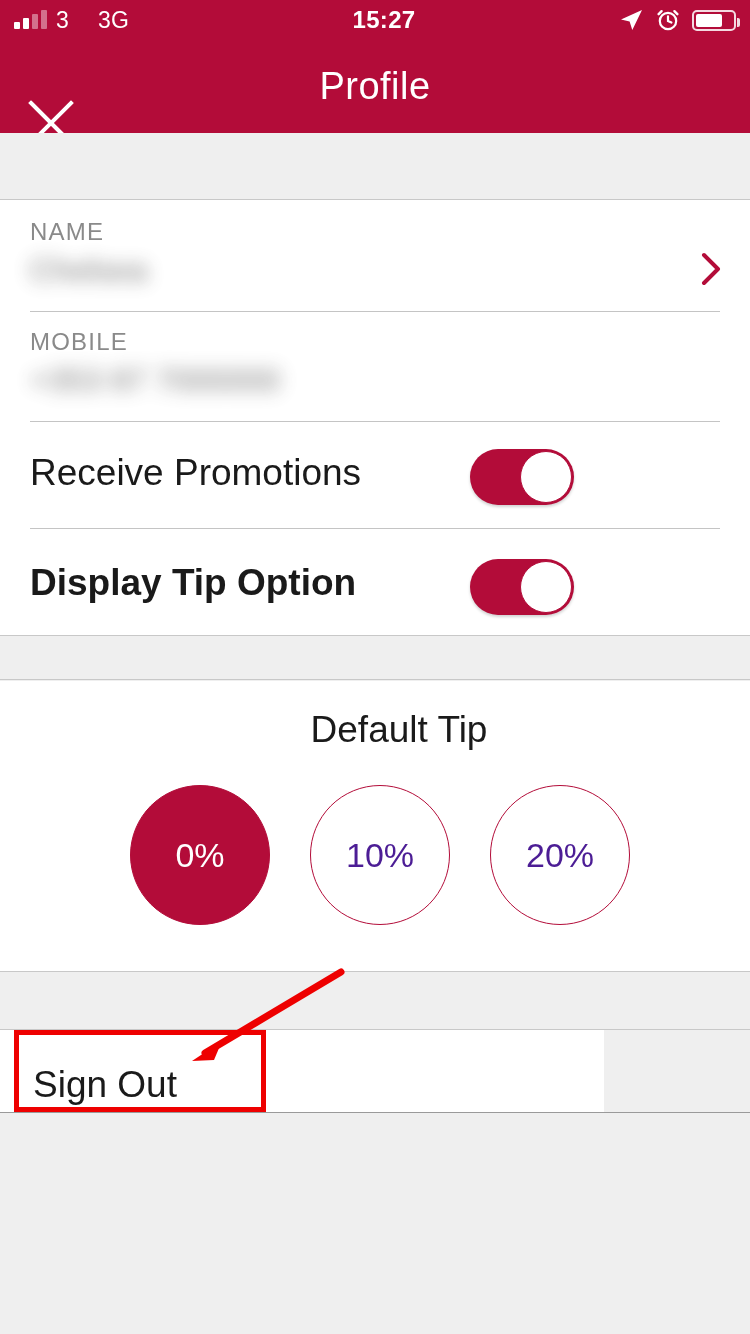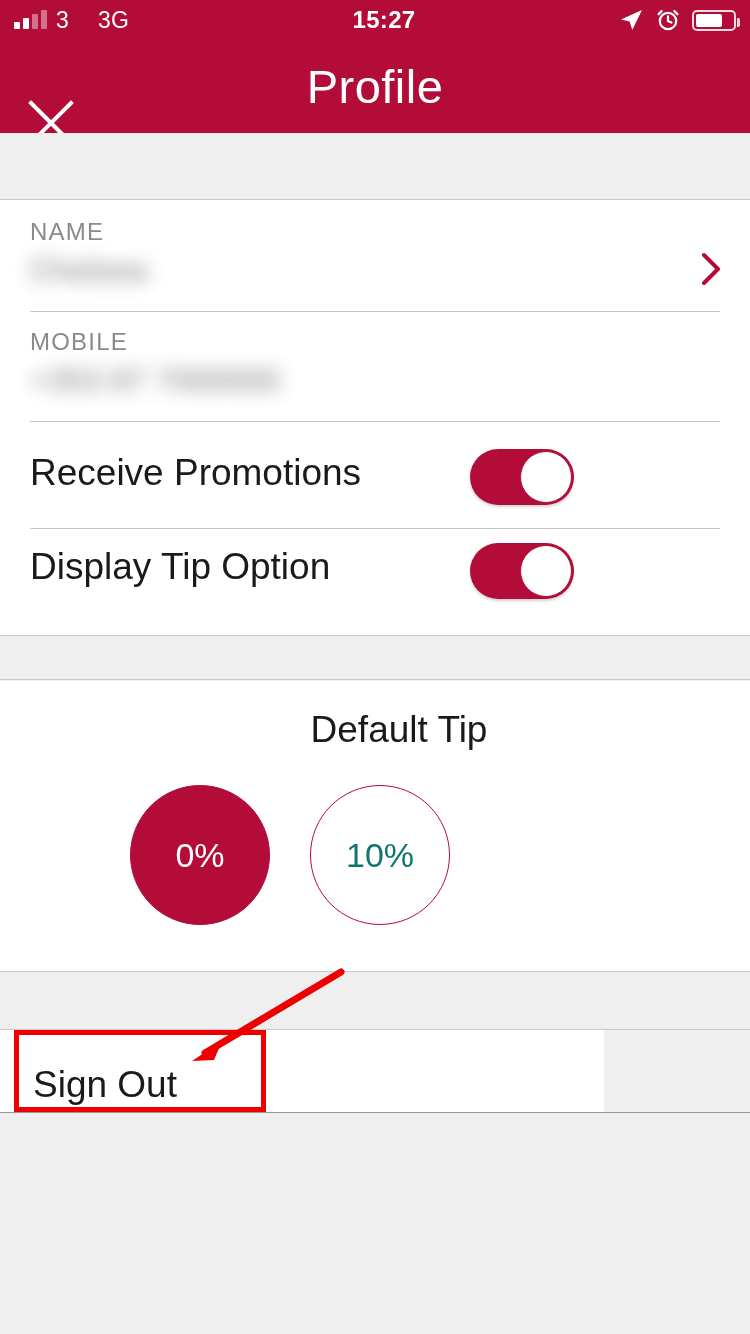--- a/index.html
+++ b/index.html
@@ -38,21 +38,21 @@
     background:rgba(255,255,255,.85); border-radius:0 2px 2px 0; }
 
   
   .navbar{
     position:absolute; left:0; top:40px; width:750px; height:93px;
     background:#B30C39;
   }
   .nav-title{
     position:absolute; left:0; top:0; width:750px; height:93px;
     display:flex; align-items:center; justify-content:center;
-    color:#fff; font-size:47px; font-weight:400; letter-spacing:.5px;
+    color:#fff; font-size:38px; font-weight:400; letter-spacing:.5px;
   }
   .nav-close{
     position:absolute; left:26px; top:58px; width:50px; height:50px; cursor:pointer;
   }
 
   
   .gapband{
     position:absolute; left:0; width:750px; background:#EFEFEF;
     border-top:1px solid #C8C8C8; border-bottom:1px solid #C8C8C8;
   }
@@ -97,21 +97,21 @@
     position:absolute; left:0; width:750px; text-align:center;
     font-size:37px; color:#1A1A1A;padding-left:48px;
   }
   .tip-circles{ position:absolute; left:0; width:750px; }
   .tip-opt{
     position:absolute; width:140px; height:140px; border-radius:50%;
     display:flex; align-items:center; justify-content:center;
     font-size:34px; cursor:pointer;
   }
   .tip-opt.selected{ background:#B30C39; color:#fff; border:1px solid #B30C39; }
-  .tip-opt.unselected{ background:#fff; color:#0f766e; border:1.5px solid #B30C39; }
+  .tip-opt.unselected{ background:#fff; color:#4c1d95; border:1.5px solid #B30C39; }
 
   
   .signout{
     position:absolute; left:0; width:604px; height:110px; background:#fff; cursor:pointer;
   }
   .signout-label{
     position:absolute; left:33px; top:0; height:110px; display:flex; align-items:center;
     font-size:37px; color:#1A1A1A;
   }
 
@@ -183,35 +183,36 @@
     </div>
 
     <div class="togrow" style="top:218px;">
       <div class="togrow-label">Receive Promotions</div>
       <div class="toggle">
           <span class="knob"></span>
         </div>
     </div>
     <div class="field-rule" style="position:absolute; top:328px;"></div>
 
-    <div class="togrow" style="top:312px;">
+    <div class="togrow" style="top:328px;font-weight:bold;">
       <div class="togrow-label">Display Tip Option</div>
       <div class="toggle">
           <span class="knob"></span>
         </div>
     </div>
   </div>
 
   <div class="gapband" style="top:635px; height:45px;"></div>
 
   <div class="whitepanel" style="top:681px; height:290px;">
     <div class="tip-title" style="top:28px;">Default Tip</div>
     <div class="tip-circles" style="top:104px; height:140px;">
       <div class="tip-opt selected" style="left:130px;">0%</div>
       <div class="tip-opt unselected" style="left:310px;">10%</div>
+      <div class="tip-opt unselected" style="left:490px;">20%</div>
     </div>
   </div>
 
   <div class="gapband" style="top:971px; height:59px;"></div>
 
   <div class="signout" style="top:1030px;">
     <div class="signout-label">Sign Out</div>
   </div>
   <div style="position:absolute; left:0; top:1112px; width:750px; height:1px; background:#9A9A9A;"></div>
 

